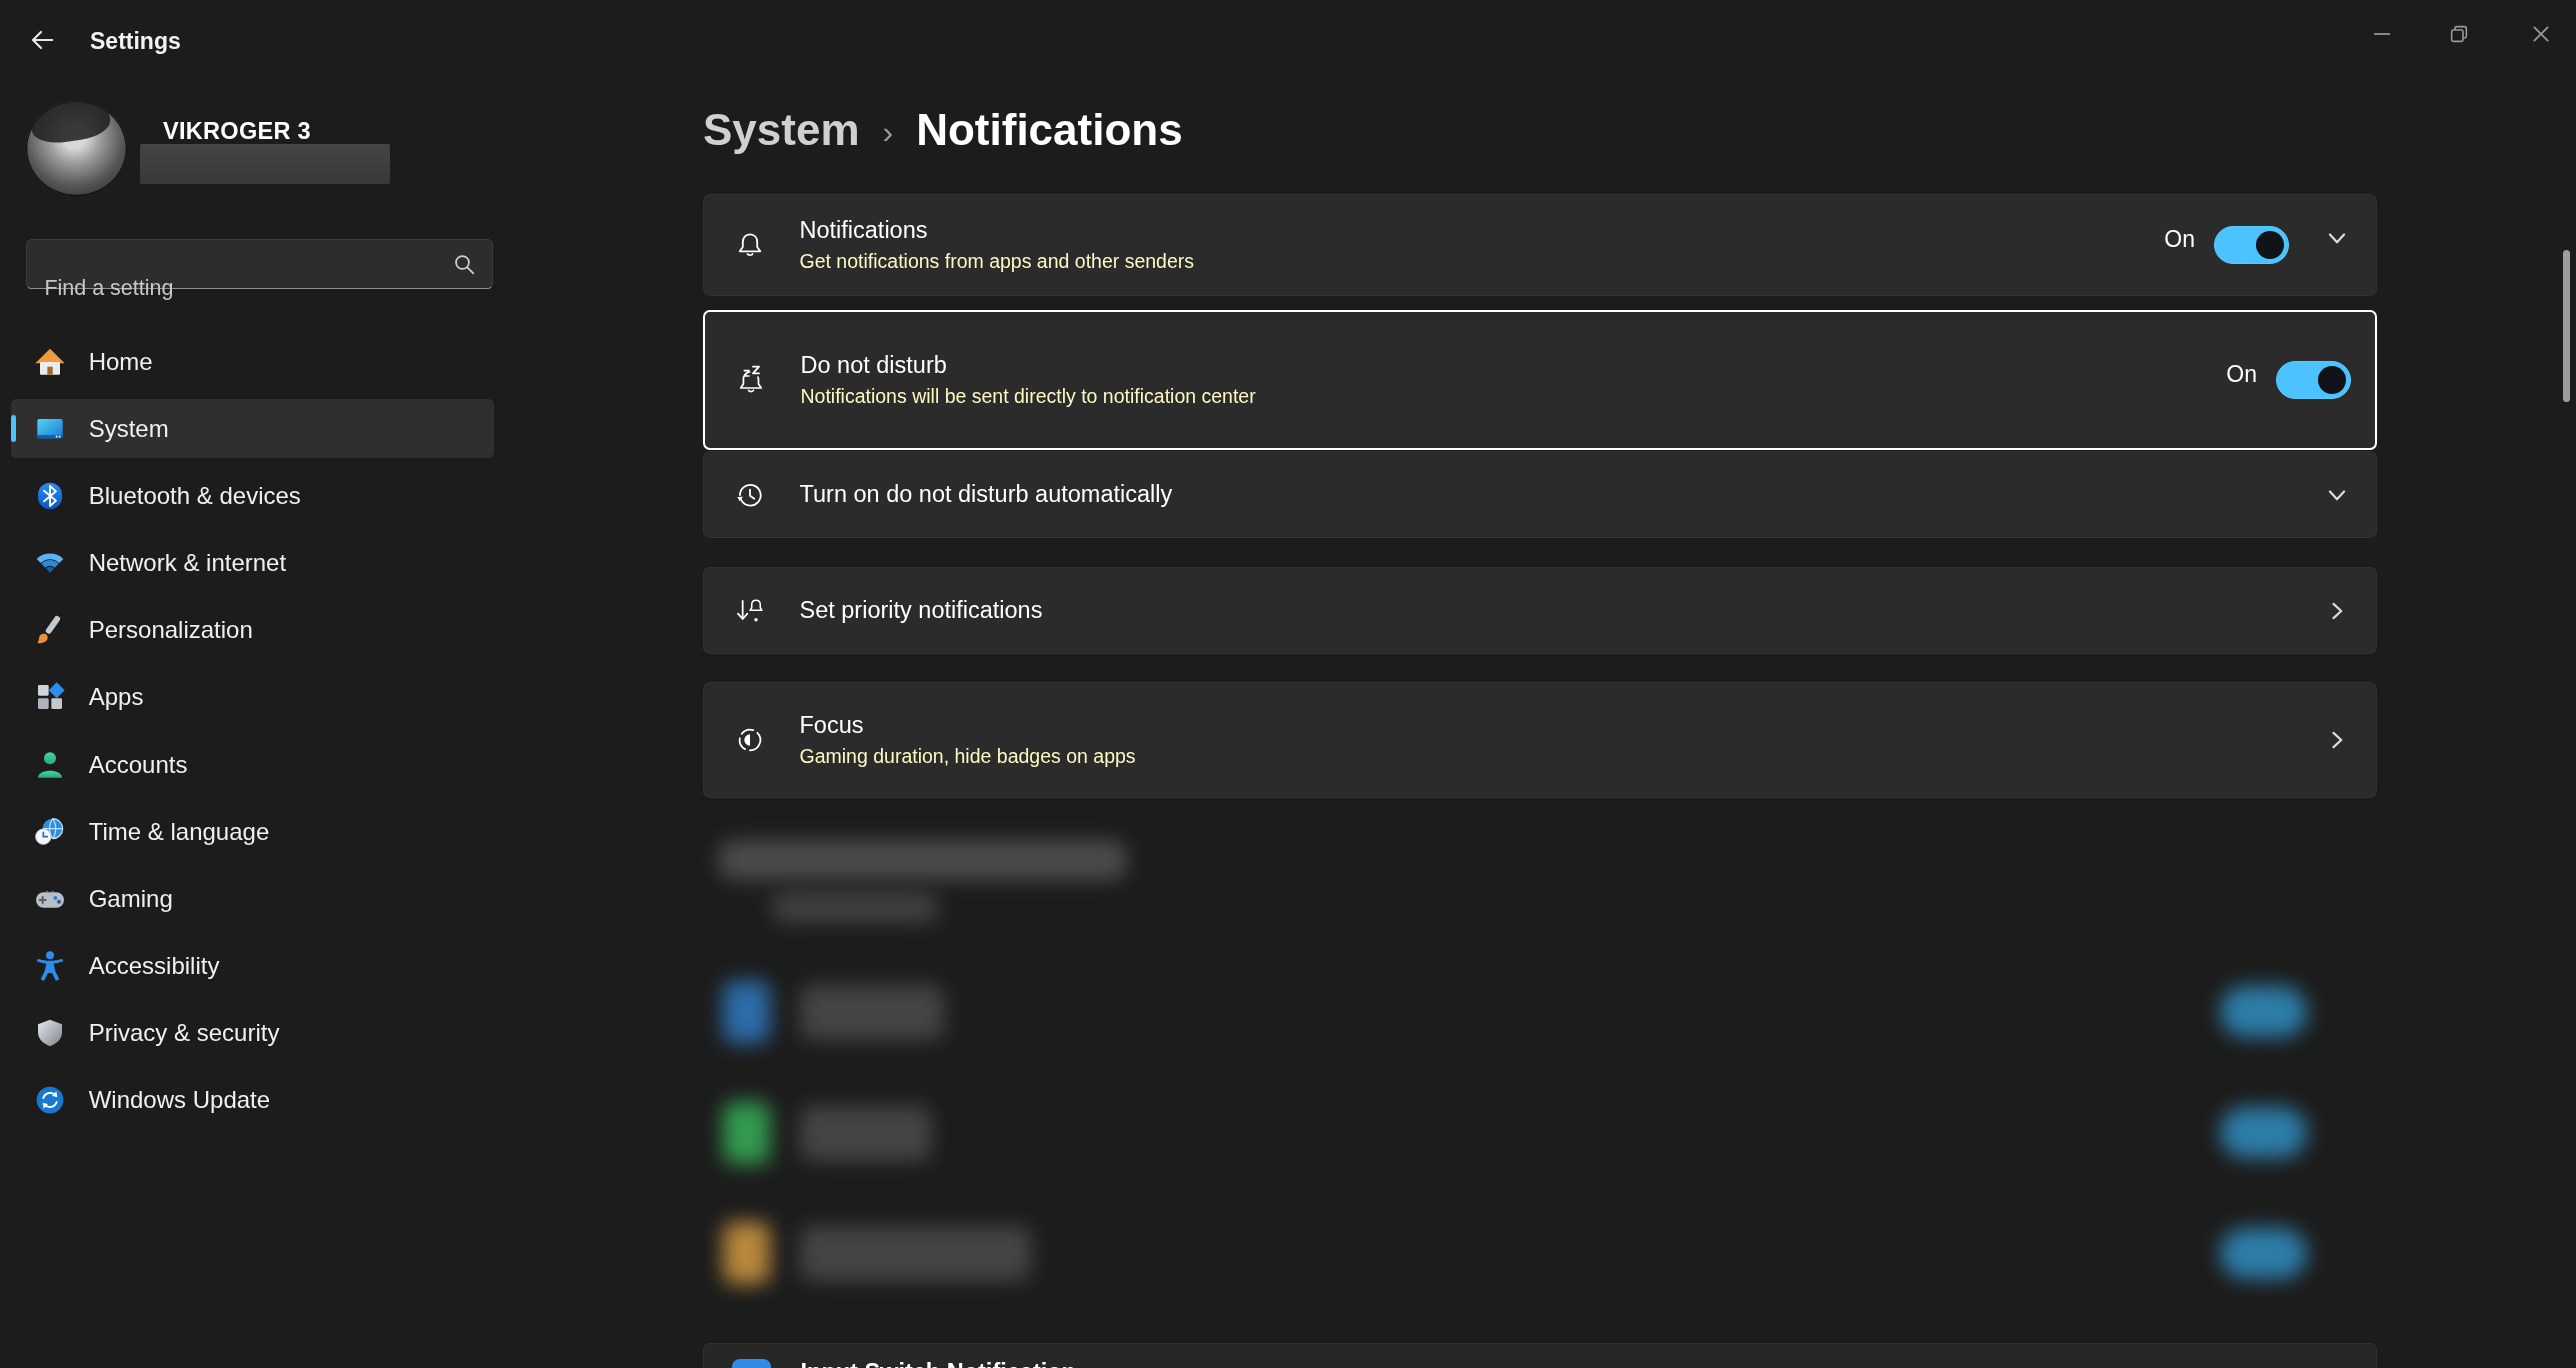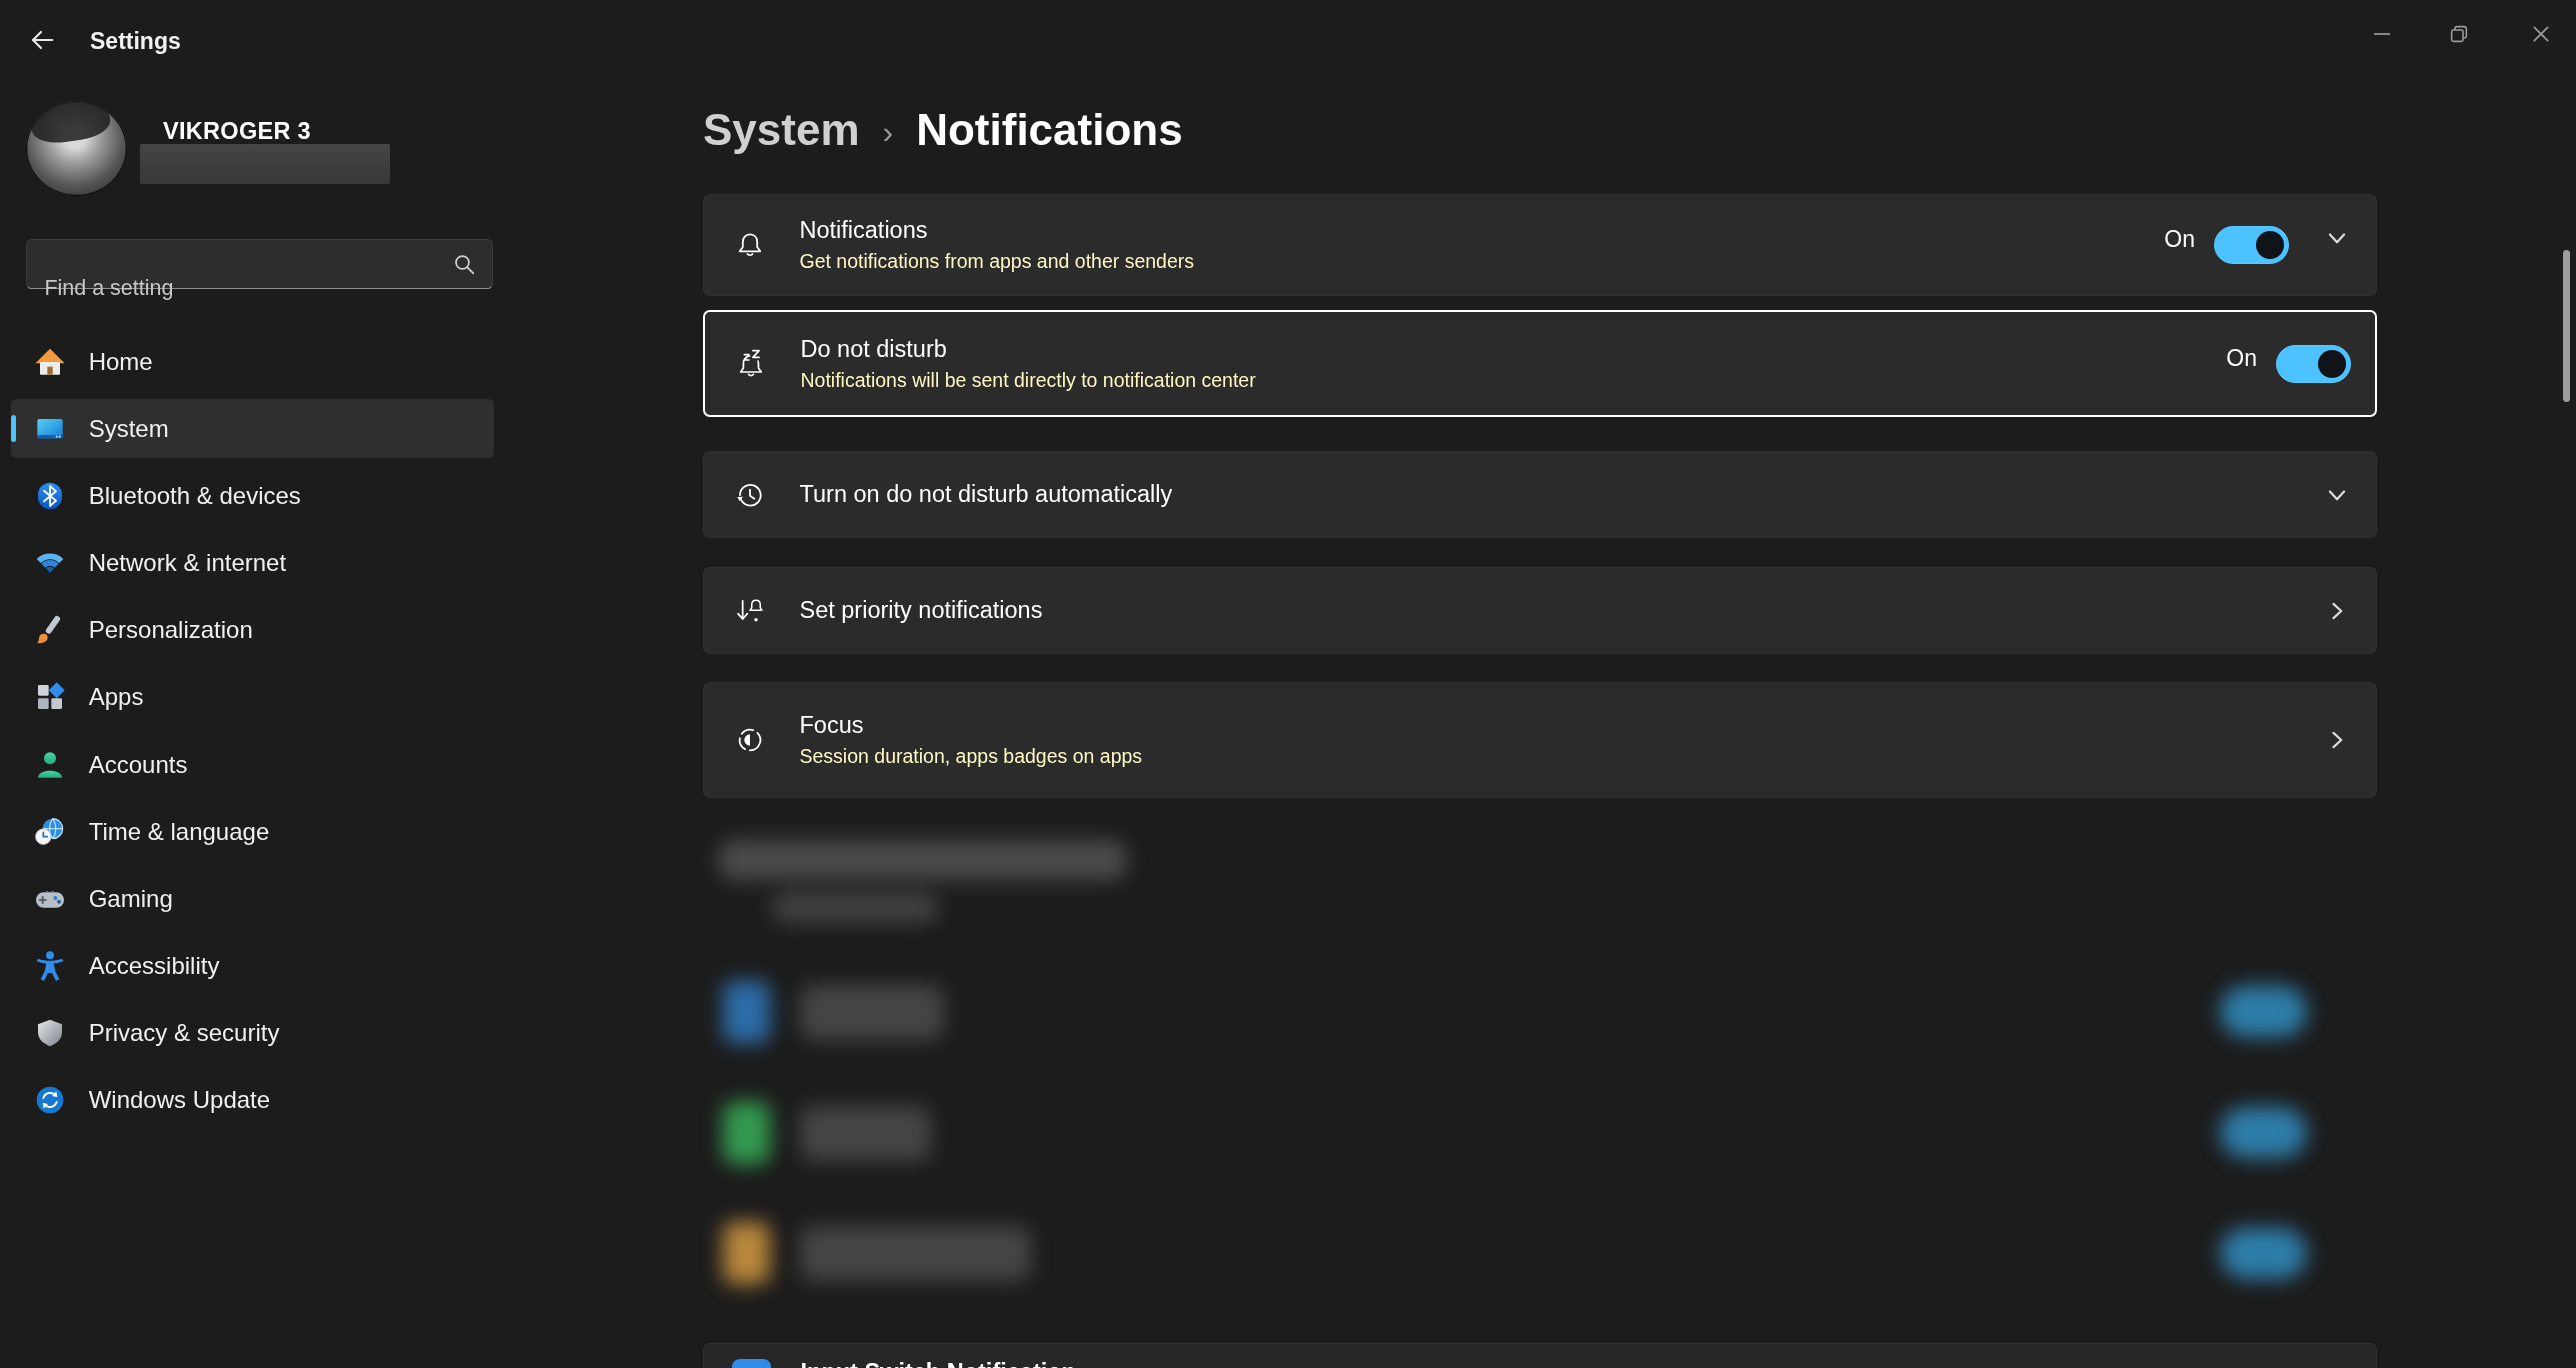--- a/index.html
+++ b/index.html
@@ -301,21 +301,21 @@
           <span class="knob"></span>
         </span>
       <span class="chev">
         <svg width="24" height="24" viewBox="0 0 34 34" fill="none" stroke="#dcdcdc" stroke-width="3.2" stroke-linecap="round" stroke-linejoin="round">
             <polyline points="7,12 17,23 27,12"></polyline>
           </svg>
       </span>
     </span>
   </div>
 
-  <div class="card focus-ring" style="top:310px;height:107px;">
+  <div class="card focus-ring" style="top:310px;height:140px;">
     <span class="row-icon">
       <svg viewBox="0 0 48 48" width="32" height="32" fill="none" stroke="#fff" stroke-width="2.6" stroke-linecap="round" stroke-linejoin="round">
           <path d="M22 12 c-6 .6 -9.4 5.4 -9.4 11.3 V30 L8.6 36 h30.8 L35.2 30 v-6 c0 -1.6 -.2 -3 -.7 -4.4"></path>
           <path d="M20.3 39.5 c.8 2.4 6.6 2.4 7.4 0"></path>
           <path d="M14 10 h7 l-7 8 h7" stroke-width="2.4"></path>
           <path d="M27 4 h9 l-9 10 h9" stroke-width="2.8"></path>
         </svg>
     </span>
     <span class="row-text">
       <span class="row-title">Do not disturb</span>
@@ -372,21 +372,21 @@
 
   <div class="card" style="top:682px;height:116px;">
     <span class="row-icon">
       <svg viewBox="0 0 48 48" width="32" height="32" fill="none" stroke="#fff" stroke-width="2.7" stroke-linecap="round">
           <circle cx="24" cy="24" r="15.5" stroke-dasharray="19 7.5" transform="rotate(20 24 24)"></circle>
           <path d="M24 15.5 a8.5 8.5 0 0 0 0 17 Z" fill="#fff" stroke="none"></path>
         </svg>
     </span>
     <span class="row-text">
       <span class="row-title">Focus</span>
-      <span class="row-sub">Session duration, apps badges on apps</span>
+      <span class="row-sub">Gaming duration, hide badges on apps</span>
     </span>
     <span class="row-right">
       <span class="chev" style="margin-left:0">
         <svg width="24" height="24" viewBox="0 0 34 34" fill="none" stroke="#dcdcdc" stroke-width="3.2" stroke-linecap="round" stroke-linejoin="round">
             <polyline points="12,7 23,17 12,27"></polyline>
           </svg>
       </span>
     </span>
   </div>
 

